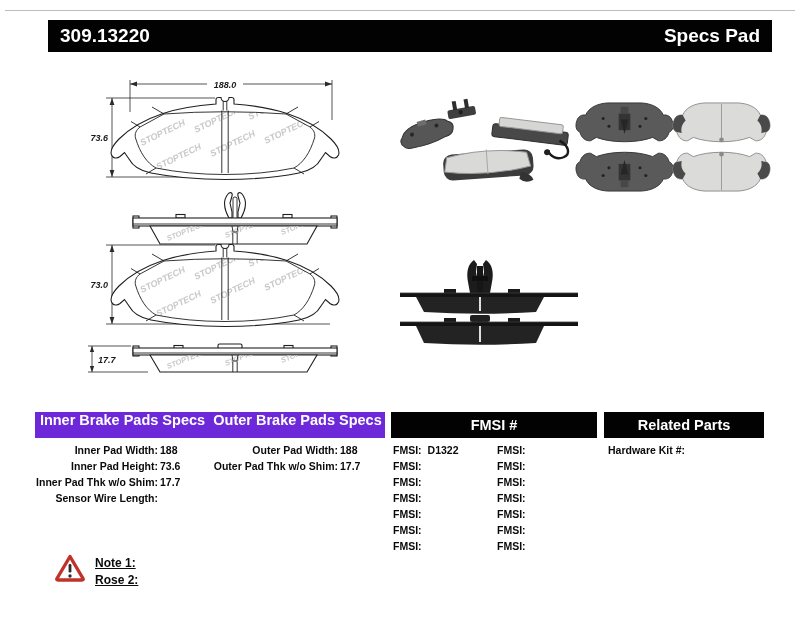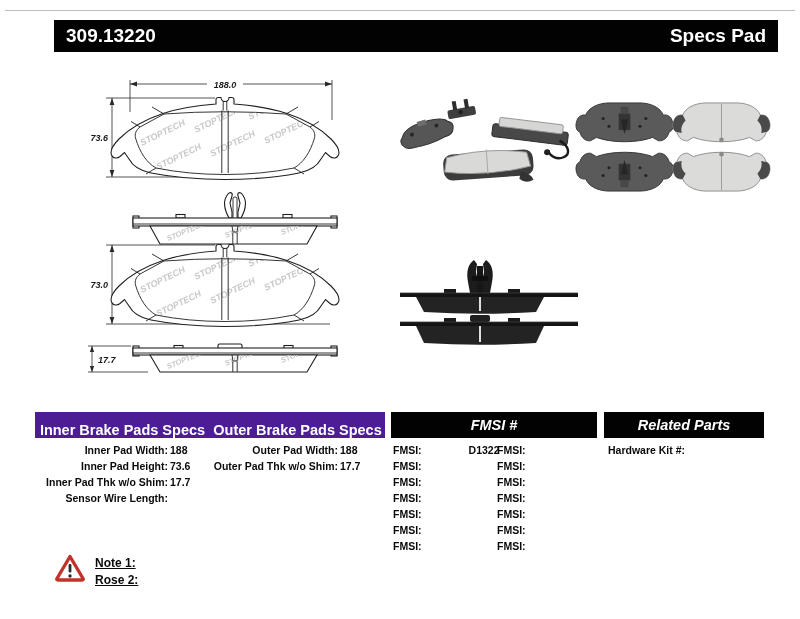--- a/index.html
+++ b/index.html
@@ -1,32 +1,32 @@
 <!DOCTYPE html>
 <html><head>
 <meta charset="utf-8">
 <style>
   html,body{margin:0;padding:0;background:#ffffff;}
   #page{position:relative;width:800px;height:619px;background:#ffffff;overflow:hidden;
         font-family:"Liberation Sans",sans-serif;color:#0a0a0a;}
   .abs{position:absolute;}
   .top-rule{left:5px;top:10px;width:790px;height:1px;background:#bdbdbd;}
-  .header-bar{left:54px;top:20px;width:724px;height:32px;background:#020202;color:#ffffff;
+  .header-bar{left:48px;top:20px;width:724px;height:32px;background:#020202;color:#ffffff;
               display:flex;align-items:center;justify-content:space-between;
               padding:0 12px;box-sizing:border-box;font-weight:bold;font-size:19px;}
   .th{top:412px;height:26px;background:#020202;color:#ffffff;font-weight:bold;font-size:14.5px;
-      display:flex;align-items:center;justify-content:center;font-style:italic;}
-  .th-split{top:412px;height:26px;background:#4c1d95;color:#ffffff;font-weight:bold;font-size:14.5px;
-      display:flex;align-items:flex-end;}
+      display:flex;align-items:center;justify-content:center;}
+  .th-split{top:412px;height:26px;background:#6d28d9;color:#ffffff;font-weight:bold;font-size:14.5px;
+      display:flex;align-items:flex-start;}
   .th-split span{flex:1;text-align:center;}
   .specs{font-size:10.5px;font-weight:bold;line-height:16px;}
   .spec-row{display:flex;}
   .spec-row .lbl{width:128px;text-align:right;white-space:nowrap;}
   .spec-row .val{margin-left:2px;white-space:nowrap;}
-  .fmsi-row{display:flex;white-space:nowrap;gap:41px;}
+  .fmsi-row{display:flex;white-space:nowrap;}
   .fmsi-row .val{margin-left:6px;}
   .notes{font-size:12px;font-weight:bold;}
   .note-line{display:flex;line-height:17px;}
   .note-line .nlab{width:50px;}
   .note-red{color:#cb2f26;}
   svg{display:block;}
   .dimtxt{font-size:9px;font-style:italic;font-weight:bold;fill:#1a1a1a;
           font-family:"Liberation Sans",sans-serif;}
   .wm{font-size:9px;font-style:italic;font-weight:bold;font-family:"Liberation Sans",sans-serif;}
   .wm-sm{font-size:7.5px;font-style:italic;font-weight:bold;font-family:"Liberation Sans",sans-serif;}
@@ -252,21 +252,21 @@
     <span>Inner Brake Pads Specs</span>
     <span>Outer Brake Pads Specs</span>
   </div>
   <div class="abs th" style="left:391px;width:206px;">
     <span>FMSI #</span>
   </div>
   <div class="abs th" style="left:604px;width:160px;text-align:center;">
     <span>Related Parts</span>
   </div>
 
-  <div class="abs specs" style="left:40px;top:442px;">
+  <div class="abs specs" style="left:30px;top:442px;">
     <div class="spec-row">
       <span class="lbl">Inner Pad Width:</span>
       <span class="val">188</span>
     </div>
     <div class="spec-row">
       <span class="lbl">Inner Pad Height:</span>
       <span class="val">73.6</span>
     </div>
     <div class="spec-row">
       <span class="lbl">Inner Pad Thk w/o Shim:</span>

